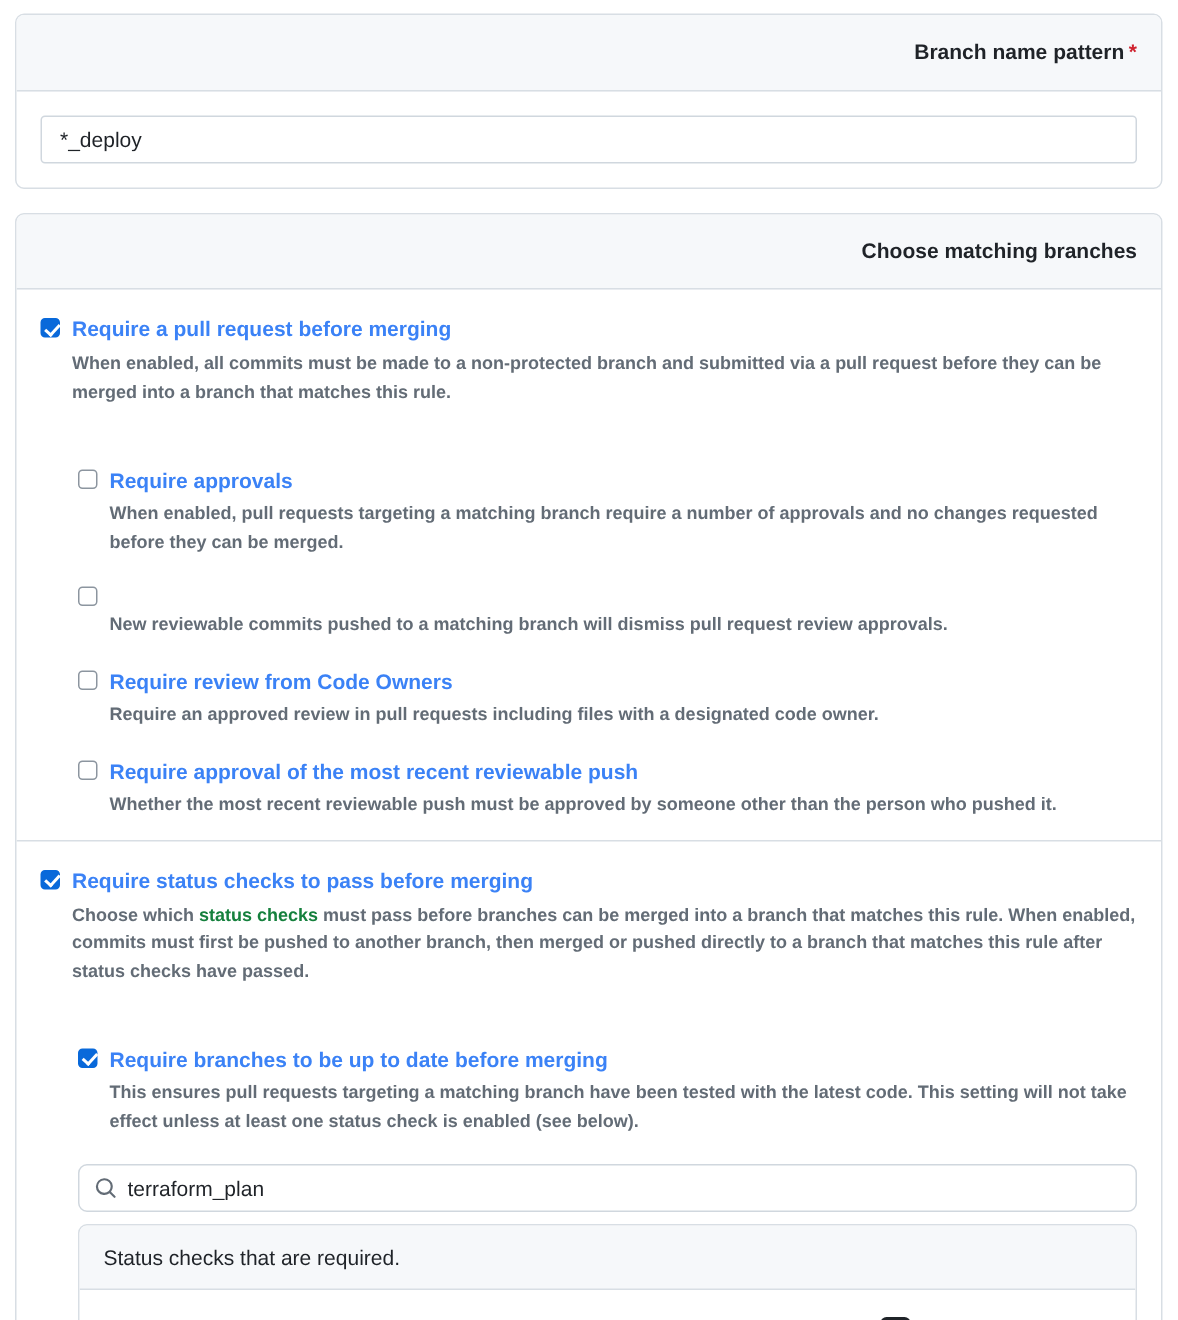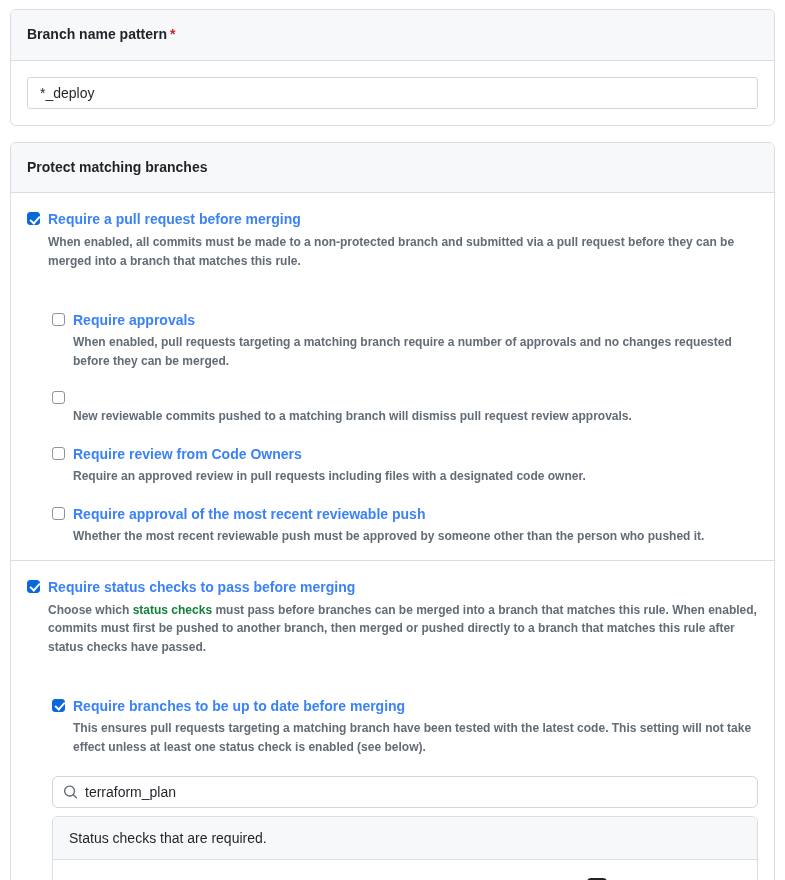--- a/index.html
+++ b/index.html
@@ -21,20 +21,21 @@
   .card + .card { margin-top: 16px; }
 
   .card-header {
     background: #f6f8fa;
     border-bottom: 1px solid #d8dee4;
     padding: 15px 16px;
     font-size: 14px;
     font-weight: bold;
     color: #1f2328;
     line-height: 1.4;
+    text-align: right;
   }
   .req-star { color: #cf222e; font-weight: bold; margin-left: 3px; }
 
   .card-body { padding: 16px; }
 
   .text-input {
     width: 100%;
     height: 32px;
     border: 1px solid #d0d7de;
     border-radius: 3px;
@@ -188,21 +189,21 @@
   <div class="card">
     <div class="card-header">
       <span>Branch name pattern</span><span class="req-star">*</span>
     </div>
     <div class="card-body">
       <input class="text-input" type="text" value="*_deploy" style="">
     </div>
   </div>
 
   <div class="card">
-    <div class="card-header">Protect matching branches</div>
+    <div class="card-header">Choose matching branches</div>
 
     <div class="section">
       <div class="opt-row">
         <input class="cb" type="checkbox" id="cb-pr" checked="" style="">
         <label class="opt-label" for="cb-pr">Require a pull request before merging</label>
       </div>
       <div class="opt-desc desc-indent">When enabled, all commits must be made to a non-protected branch and submitted via a pull request before they can be merged into a branch that matches this rule.</div>
 
       <div class="sub-group">
 

